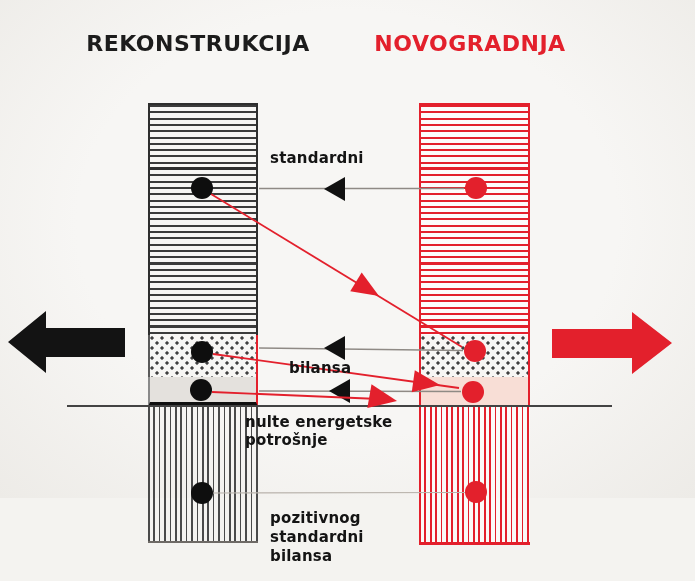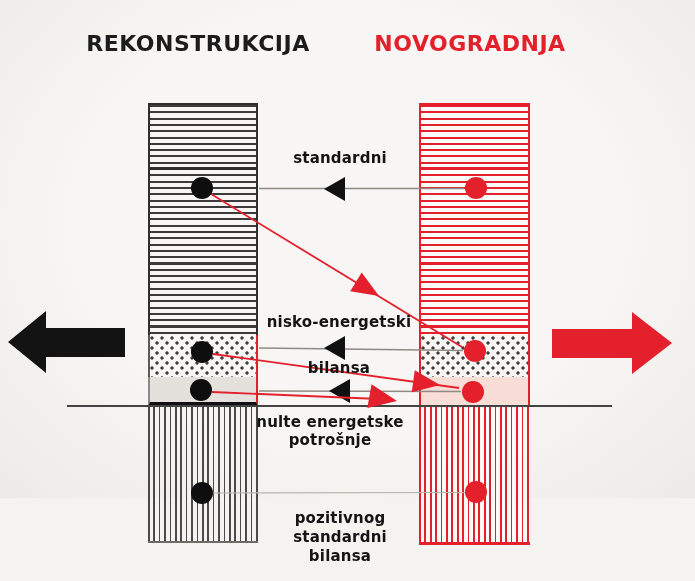--- a/index.html
+++ b/index.html
@@ -7,21 +7,21 @@
     --passive_gray:#e4e1dd; --passive_pink:#f8ded6; --stripe_dark:#3b3b3b;
   }
   *{margin:0;padding:0;box-sizing:border-box}
   html,body{width:695px;height:581px;overflow:hidden}
   body{font-family:"DejaVu Sans","Liberation Sans",sans-serif;background:var(--bg);}
   .stage{position:relative;width:695px;height:498px;
     background:radial-gradient(ellipse at 50% 45%, #f7f6f4 55%, #edebe7 100%);}
   .hdr{position:absolute;top:31px;font-weight:bold;font-size:22px;letter-spacing:.5px;
     text-align:center;color:var(--ink);white-space:nowrap}
   .hdr.right{color:var(--red)}
-  .lbl{position:absolute;font-weight:bold;font-size:15px;color:#141414;text-align:center;
+  .lbl{position:absolute;font-weight:bold;font-size:15px;color:#141414;text-align:left;
     line-height:18px;letter-spacing:.2px}
   .col{position:absolute;top:103px}
   .band{position:relative;width:100%}
   
   .l-stripes{height:232px;border:2px solid #2e2e2e;border-bottom:none;
     background:repeating-linear-gradient(to bottom,var(--stripe_dark) 0 2px,transparent 2px 6.3px);}
   .r-stripes{height:232px;border:2px solid var(--red);border-bottom:none;
     background:repeating-linear-gradient(to bottom,var(--red) 0 2px,rgba(255,255,255,.6) 2px 6.3px);}
   .subline{position:absolute;left:0;top:62px;width:100%;height:3px}
   .dots-band{height:42px;
@@ -103,18 +103,17 @@
   <div class="dot black" style="left:191px;top:177px"></div>
   <div class="dot black" style="left:191px;top:341px"></div>
   <div class="dot black" style="left:190px;top:379px"></div>
   <div class="dot black" style="left:191px;top:482px"></div>
   <div class="dot red" style="left:465px;top:177px"></div>
   <div class="dot red" style="left:464px;top:340px"></div>
   <div class="dot red" style="left:462px;top:381px"></div>
   <div class="dot red" style="left:465px;top:481px"></div>
 
   <div class="lbl" style="left:270px;width:140px;top:149px">standardni</div>
-  <div class="lbl" style="left:254px;width:170px;top:313px">nisko-energetski</div>
   <div class="lbl" style="left:289px;width:100px;top:359px">bilansa</div>
   <div class="lbl" style="left:245px;width:170px;top:413px">nulte energetske potrošnje</div>
   <div class="lbl" style="left:270px;width:140px;top:509px;line-height:19px">pozitivnog standardni bilansa</div>
 
 </div>
 
 </body></html>

